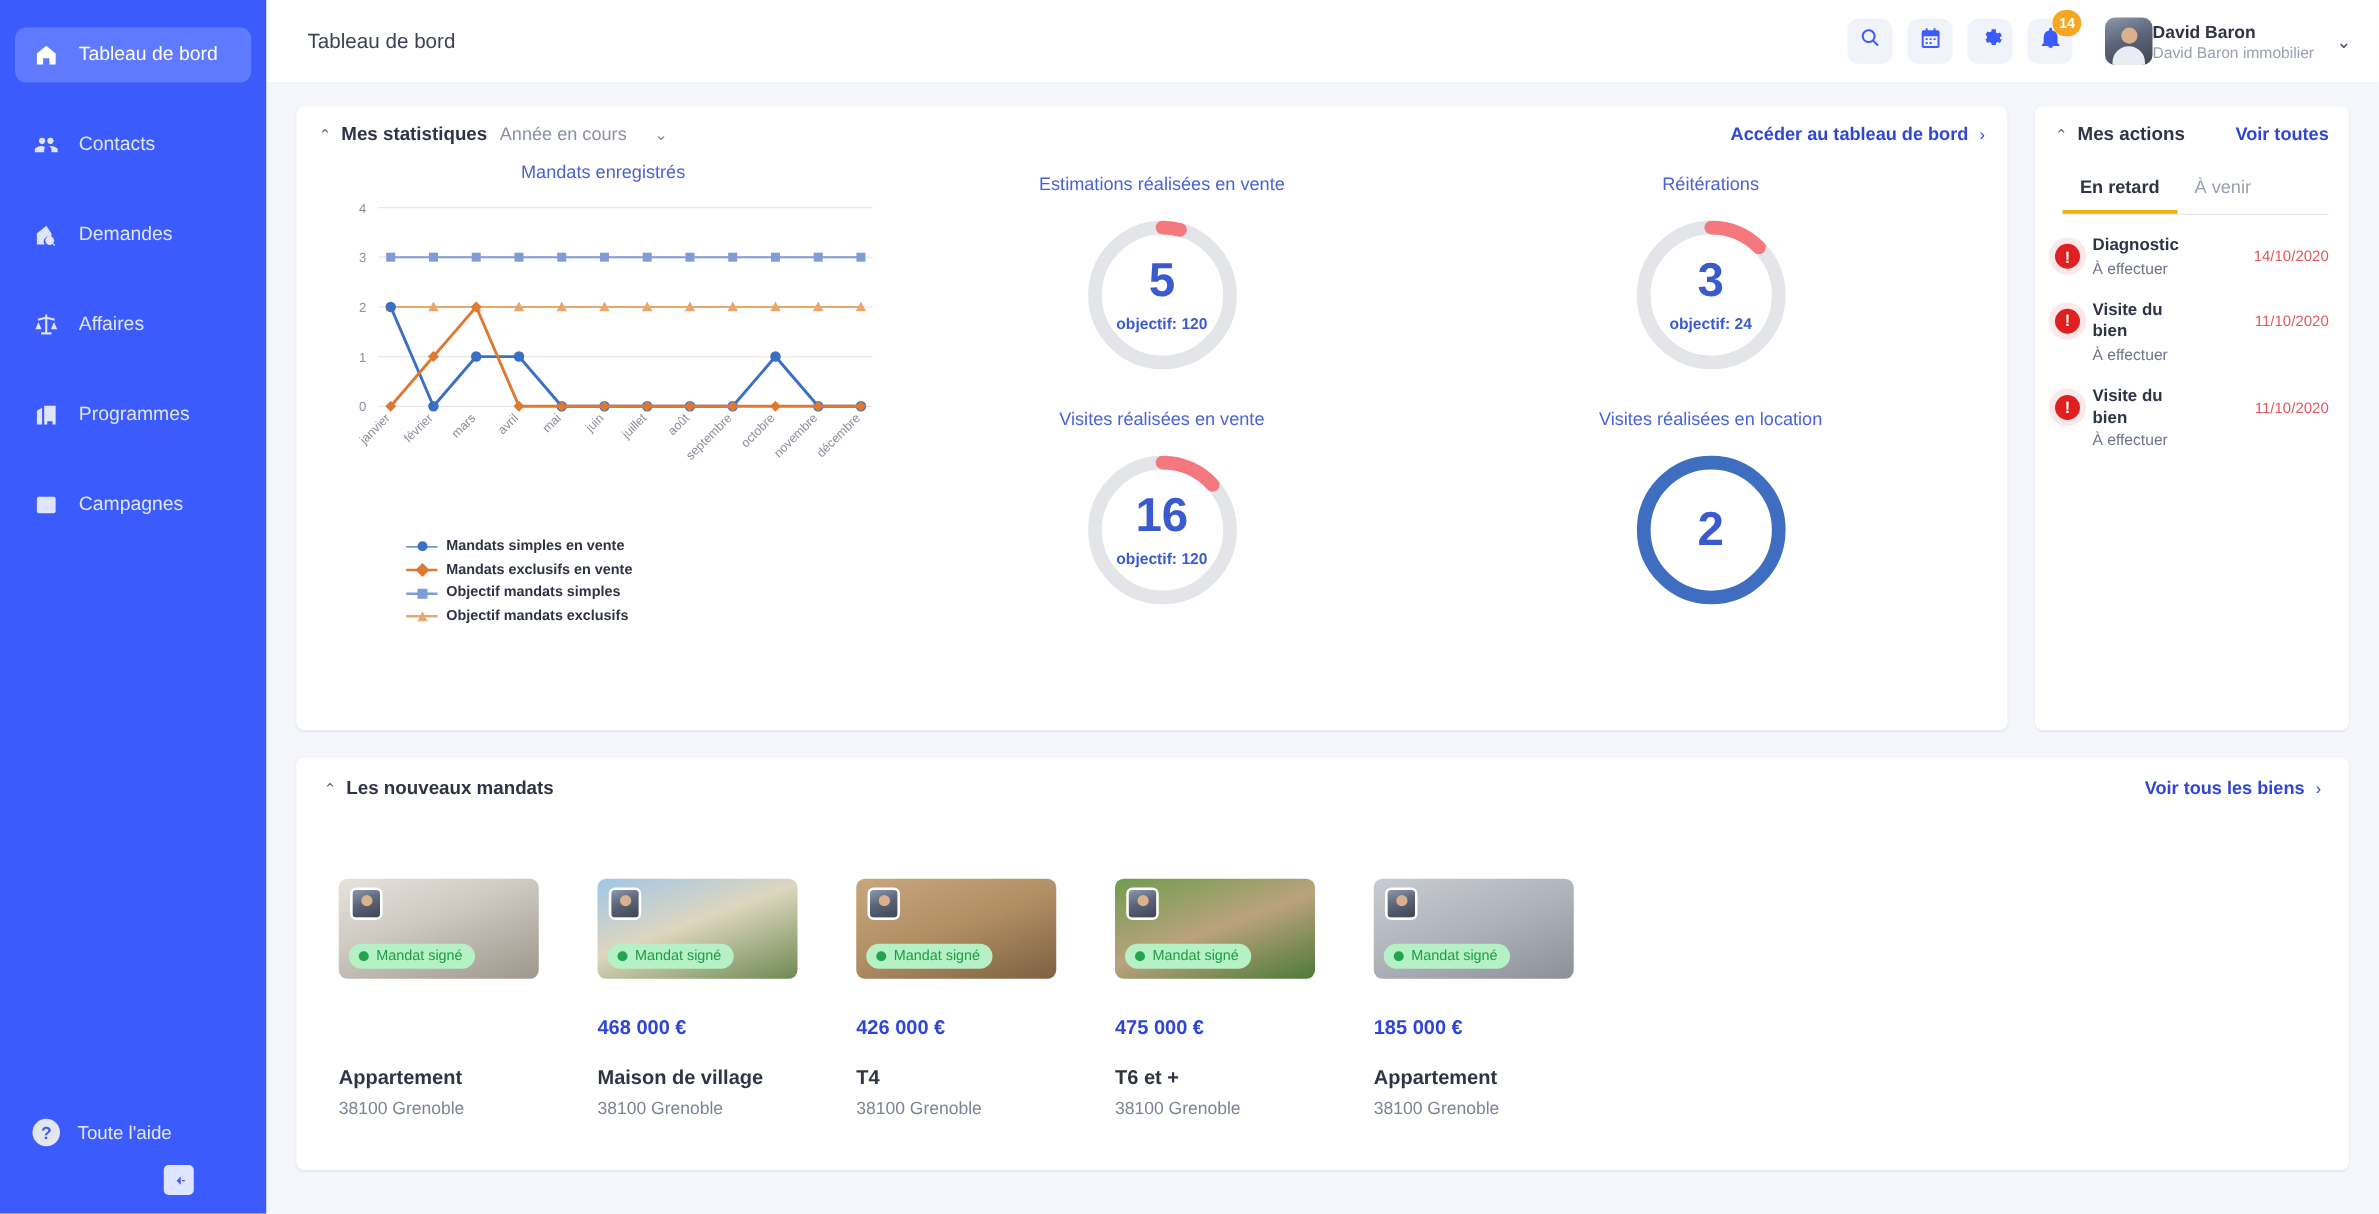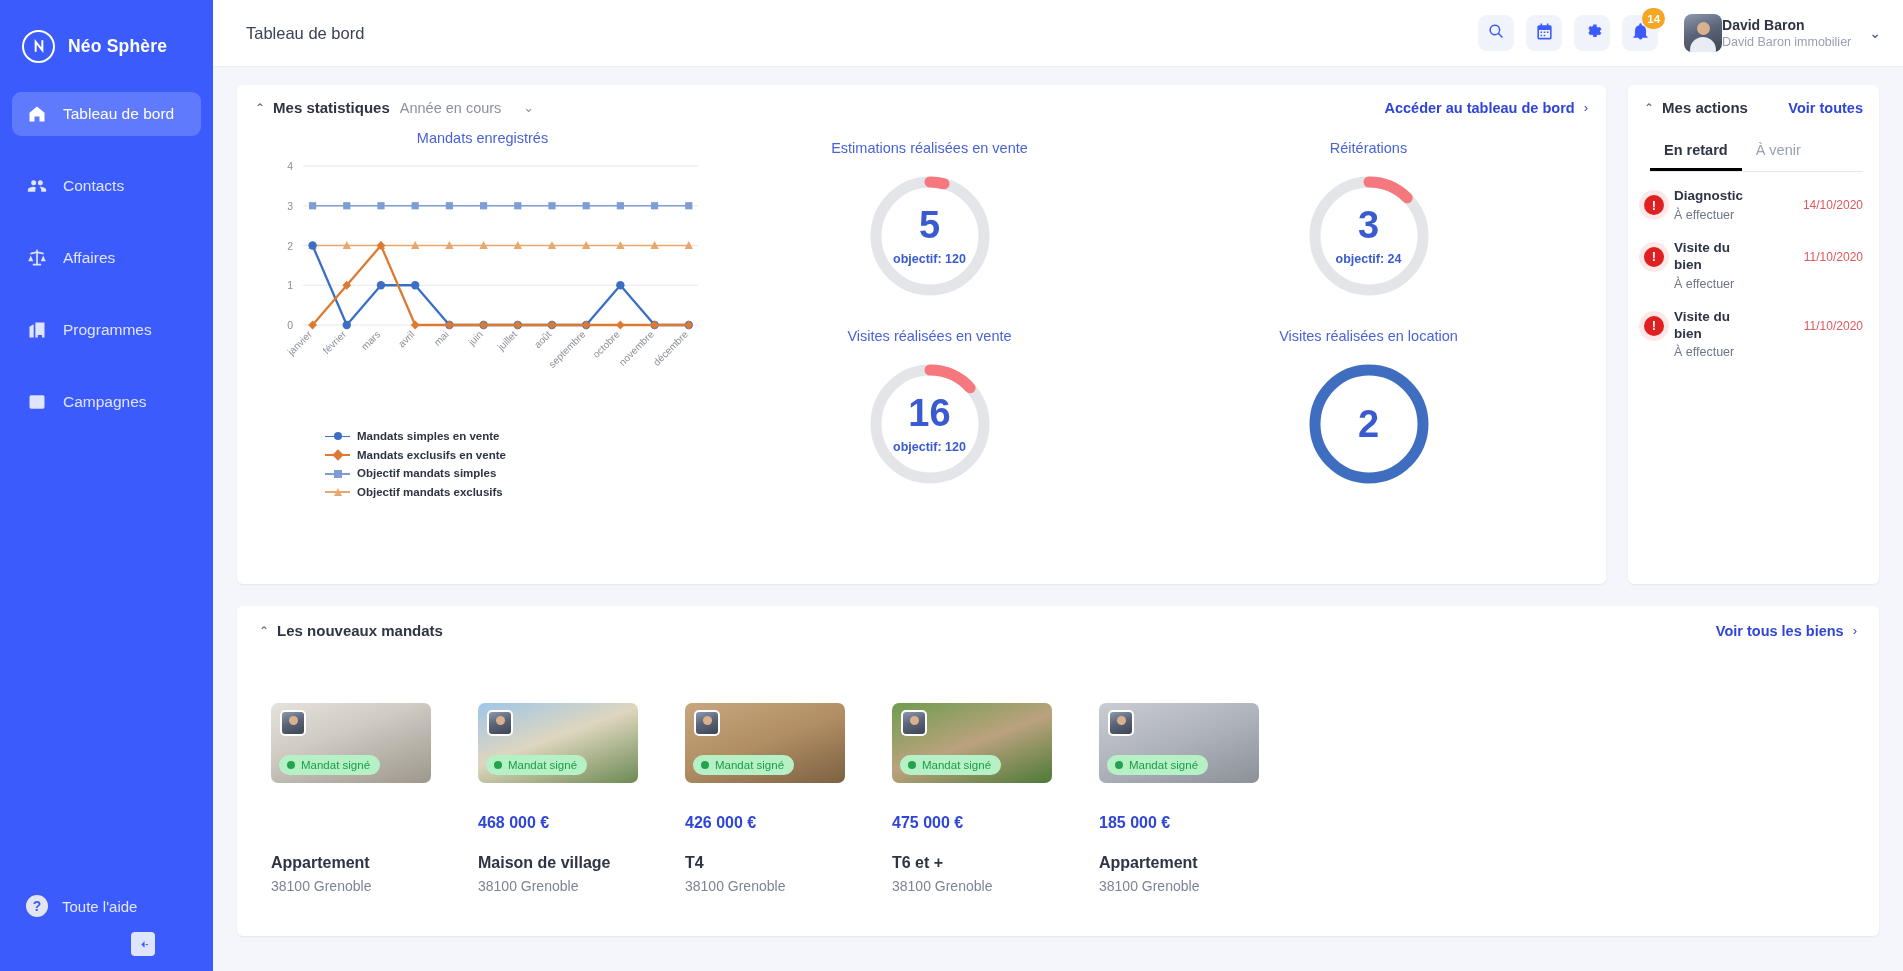--- a/index.html
+++ b/index.html
@@ -125,21 +125,21 @@
   .legend { margin: 6px 0 0 70px; font-weight: bold; }
   .legend-item { display: flex; align-items: center; gap: 7px; font-size: 11.5px; color: #2e3342; line-height: 1.62; }
   .legend-swatch { width: 25px; height: 10px; flex: 0 0 25px; position: relative; }
   .legend-swatch .bar { position: absolute; top: 4.2px; left: 0; width: 25px; height: 1.8px; }
   .legend-swatch .mk { position: absolute; top: 1px; left: 8.5px; width: 8px; height: 8px; }
 
   .tabs { display: flex; margin: 26px 0 0 6px; border-bottom: 1px solid #e4e7f0; }
   .tab {
     font-size: 14.5px; color: #9aa0b1; padding: 0 14px 10px 14px; cursor: pointer;
   }
-  .tab.active { color: #2f3445; font-weight: bold; border-bottom: 3px solid #000000; }
+  .tab.active { color: #2f3445; font-weight: bold; border-bottom: 3px solid #eab308; }
   .action-list { margin-top: 16px; }
   .action-item { display: flex; align-items: flex-start; gap: 10px; margin-bottom: 18px; }
   .alert-ico {
     width: 20px; height: 20px; flex: 0 0 20px; border-radius: 50%; background: #e02020;
     color: #fff; font-size: 13px; font-weight: bold; display: flex; align-items: center;
     justify-content: center; margin-top: 7px; box-shadow: 0 0 0 5px rgba(224,32,32,.10);
   }
   .action-text { flex: 1; }
   .action-title { font-size: 13.5px; font-weight: bold; color: #2f3445; line-height: 1.25; max-width: 68px; }
   .action-status { font-size: 12.5px; color: #6f7588; margin-top: 3px; }
@@ -170,45 +170,45 @@
   .prop-price { font-size: 16px; font-weight: bold; color: #2f45d8; margin-top: 31px; height: 20px; }
   .prop-type { font-size: 16px; font-weight: bold; color: #2f3445; margin-top: 20px; line-height: 1.18; }
   .prop-loc { font-size: 14px; color: #7d8396; margin-top: 5px; }
 </style>
 </head>
 <body>
 
 <div class="app">
 
   <aside class="sidebar">
-    <div class="brand">
-      <div class="brand-logo">
-        <svg viewBox="0 0 24 24" width="20" height="20" fill="none" stroke="#fff" stroke-width="2.4">
-          <path d="M8 18V7l8 10V6" stroke-linecap="round"></path>
-        </svg>
-      </div>
-      <div class="brand-name">Néo Sphère</div>
-    </div>
 
     <nav class="nav">
       <div class="nav-item active">
         <span class="ico">
           <svg viewBox="0 0 24 24">
               <path d="M12 3 3 10.5V21h6v-6h6v6h6V10.5z"></path>
             </svg>
         </span>
         <span>Tableau de bord</span>
       </div>
       <div class="nav-item">
         <span class="ico">
           <svg viewBox="0 0 24 24">
               <path d="M16 11a3 3 0 1 0-3-3 3 3 0 0 0 3 3zm-8 0a3 3 0 1 0-3-3 3 3 0 0 0 3 3zm0 2c-2.3 0-7 1.2-7 3.5V19h9v-2.5c0-.9.4-1.7 1-2.3A12 12 0 0 0 8 13zm8 0c-.3 0-.7 0-1 .1 1.2.8 2 1.9 2 3.4V19h6v-2.5c0-2.3-4.7-3.5-7-3.5z"></path>
             </svg>
         </span>
         <span>Contacts</span>
+      </div>
+      <div class="nav-item">
+        <span class="ico">
+          <svg viewBox="0 0 24 24">
+              <path d="M12 3 3 10.5V21h7.5a5 5 0 0 1 6.5-7.2V10.5zM16 15a2.6 2.6 0 1 0 0 5.2 2.6 2.6 0 0 0 0-5.2zm4.6 6.7-1.9-1.9a4.2 4.2 0 1 0-.9.9l1.9 1.9z"></path>
+            </svg>
+        </span>
+        <span>Demandes</span>
       </div>
       <div class="nav-item">
         <span class="ico">
           <svg viewBox="0 0 24 24">
               <path d="M11 2h2v2.3l7 1.5v2l-7-1.5V19h4v2H7v-2h4V6.3L4 7.8v-2l7-1.5zM4.5 9 1.5 16h6zM19.5 9l-3 7h6z"></path>
             </svg>
         </span>
         <span>Affaires</span>
       </div>
       <div class="nav-item">

